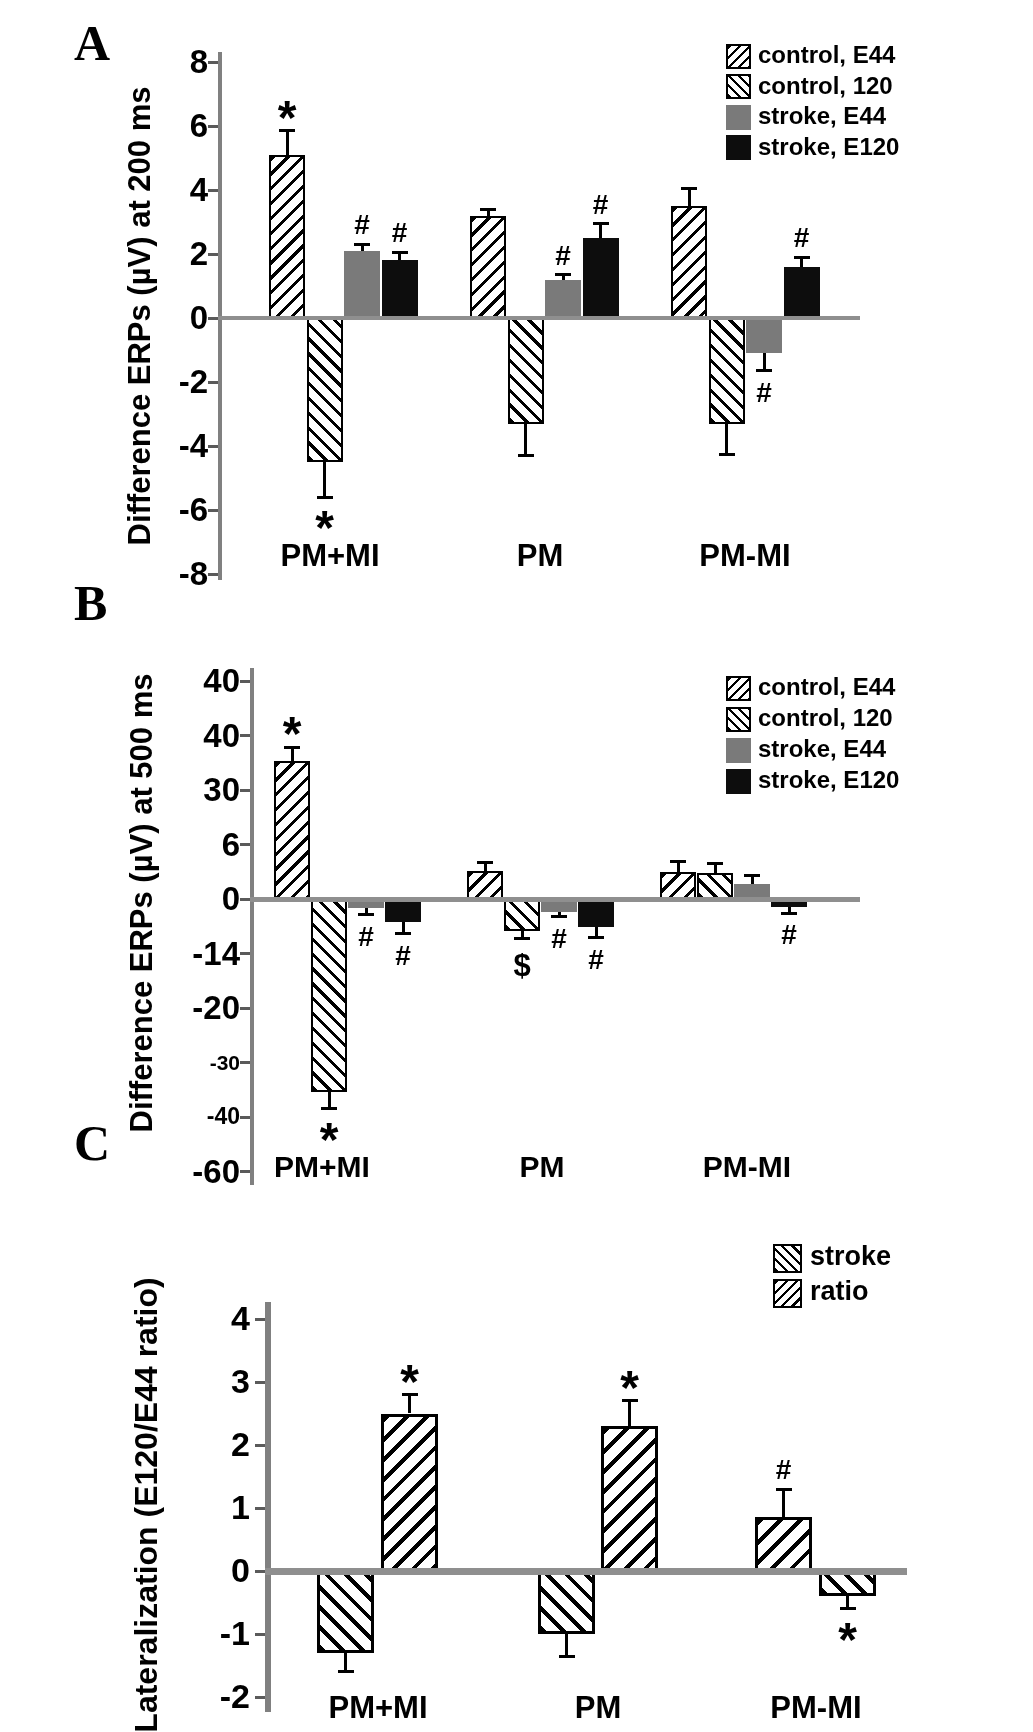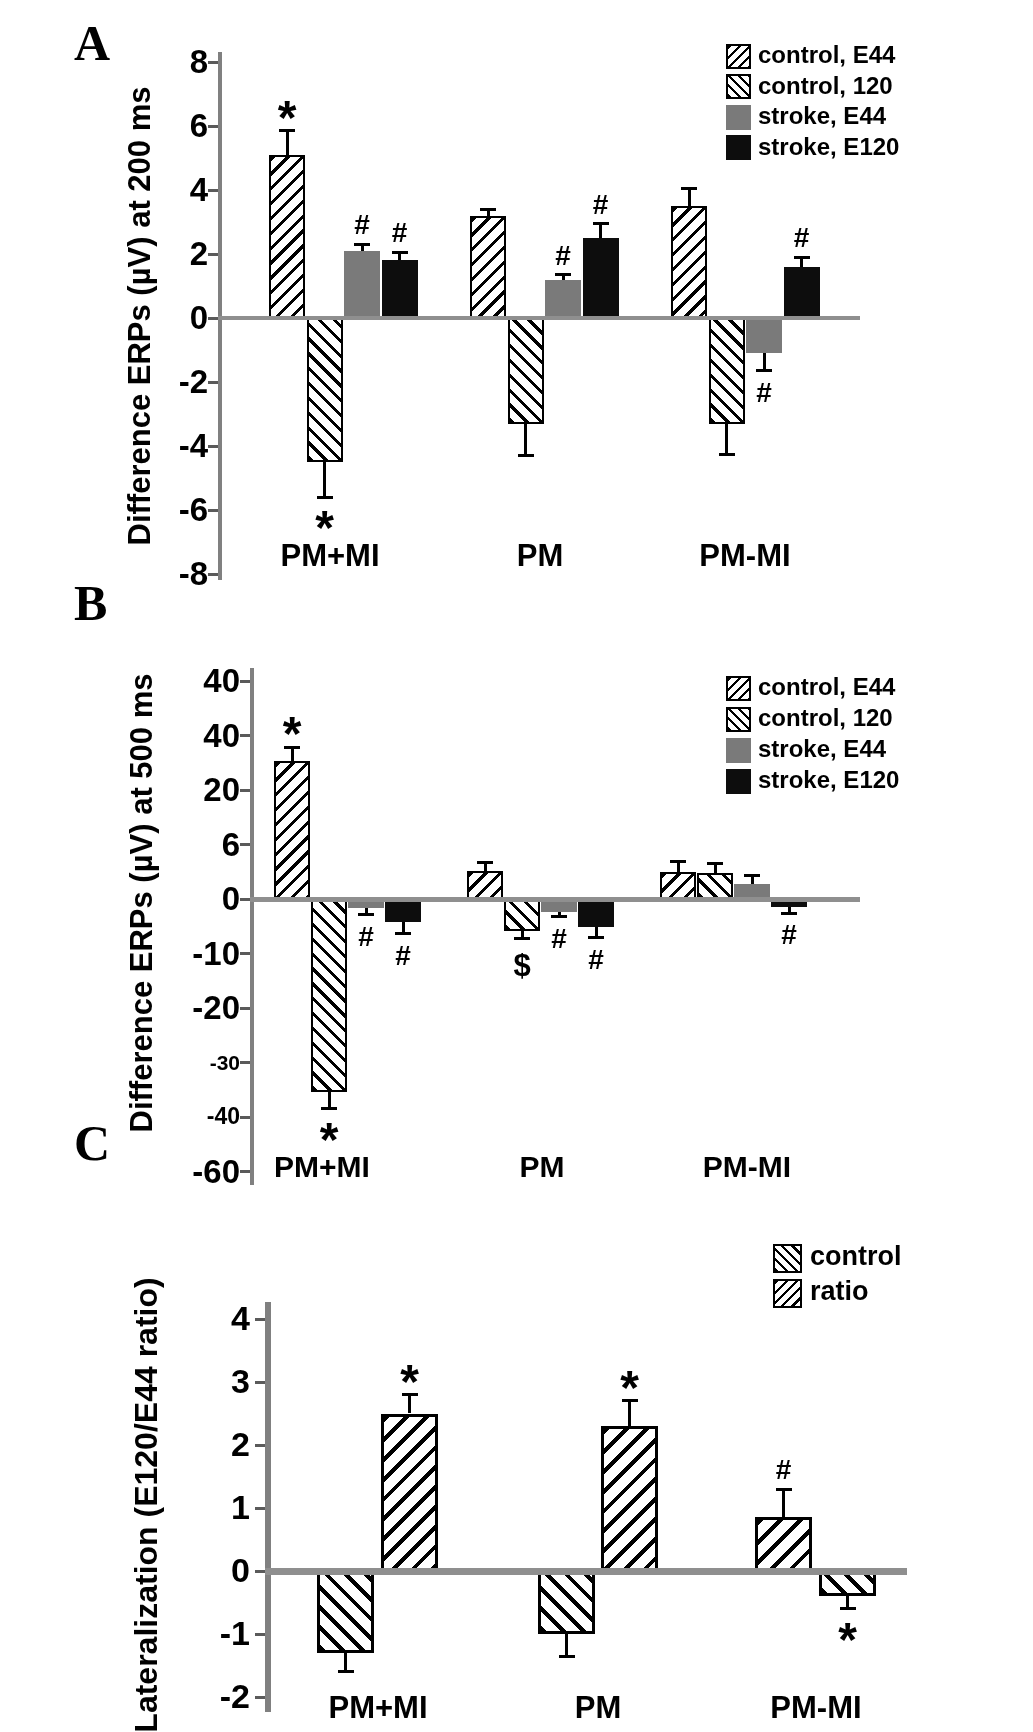--- a/index.html
+++ b/index.html
@@ -131,27 +131,27 @@
   <section class="panel p-small">
     <div class="panel-letter" style="left: 74px; top: 574px; font-size: 50px;">B</div>
     <div class="ylabel" style="left: 142px; top: 903px; font-size: 31px;">Difference ERPs (µV) at 500 ms</div>
     <div class="plot">
         <div class="axis-v" style="left: 250px; top: 668px; width: 4px; height: 517px;"></div>
         <div class="tick-nub" style="left: 240px; top: 679.5px; width: 10px; height: 3px;"></div>
         <div class="tick-label" style="left: 145px; top: 681px; width: 95px; font-size: 33px;">40</div>
         <div class="tick-nub" style="left: 240px; top: 734px; width: 10px; height: 3px;"></div>
         <div class="tick-label" style="left: 145px; top: 735.5px; width: 95px; font-size: 33px;">40</div>
         <div class="tick-nub" style="left: 240px; top: 788.5px; width: 10px; height: 3px;"></div>
-        <div class="tick-label" style="left: 145px; top: 790px; width: 95px; font-size: 33px;">20</div>
+        <div class="tick-label" style="left: 145px; top: 790px; width: 95px; font-size: 33px;">30</div>
         <div class="tick-nub" style="left: 240px; top: 843px; width: 10px; height: 3px;"></div>
         <div class="tick-label" style="left: 145px; top: 844.5px; width: 95px; font-size: 33px;">6</div>
         <div class="tick-nub" style="left: 240px; top: 897.5px; width: 10px; height: 3px;"></div>
         <div class="tick-label" style="left: 145px; top: 899px; width: 95px; font-size: 33px;">0</div>
         <div class="tick-nub" style="left: 240px; top: 952px; width: 10px; height: 3px;"></div>
-        <div class="tick-label" style="left: 145px; top: 953.5px; width: 95px; font-size: 33px;">-10</div>
+        <div class="tick-label" style="left: 145px; top: 953.5px; width: 95px; font-size: 33px;">-14</div>
         <div class="tick-nub" style="left: 240px; top: 1006.5px; width: 10px; height: 3px;"></div>
         <div class="tick-label" style="left: 145px; top: 1008px; width: 95px; font-size: 33px;">-20</div>
         <div class="tick-nub" style="left: 240px; top: 1061px; width: 10px; height: 3px;"></div>
         <div class="tick-label" style="left: 145px; top: 1062.5px; width: 95px; font-size: 21px;">-30</div>
         <div class="tick-nub" style="left: 240px; top: 1115.5px; width: 10px; height: 3px;"></div>
         <div class="tick-label" style="left: 145px; top: 1117px; width: 95px; font-size: 23px;">-40</div>
         <div class="tick-nub" style="left: 240px; top: 1170px; width: 10px; height: 3px;"></div>
         <div class="tick-label" style="left: 145px; top: 1171.5px; width: 95px; font-size: 33px;">-60</div>
         <div class="bar hatch-fwd" style="left: 274px; width: 36px; top: 761.115px; height: 137.885px;"></div>
         <div class="err-stem" style="left: 290.5px; top: 747.49px; height: 13.625px;"></div>
@@ -251,19 +251,19 @@
         <div class="marker mk-hash" style="left: 783.5px; top: 1470.1px;">#</div>
         <div class="bar hatch-back" style="left: 819px; width: 57px; top: 1571px; height: 25.2px;"></div>
         <div class="err-stem" style="left: 846px; top: 1596.2px; height: 12.6px;"></div>
         <div class="err-cap" style="left: 839.5px; top: 1607.3px; width: 16px;"></div>
         <div class="marker mk-star" style="left: 847.5px; top: 1639.8px;">*</div>
         <div class="zero-line" style="left: 265px; top: 1567.5px; width: 642px; height: 7px;"></div>
         <div class="x-label" style="left: 378px; top: 1692px; font-size: 31px;">PM+MI</div>
         <div class="x-label" style="left: 598px; top: 1692px; font-size: 31px;">PM</div>
         <div class="x-label" style="left: 816px; top: 1692px; font-size: 31px;">PM-MI</div>
         <div class="legend-sw hatch-back" style="left: 773px; top: 1243.5px; width: 29px; height: 29px;"></div>
-        <div class="legend-label" style="left: 810px; top: 1258px; font-size: 27px;">control</div>
+        <div class="legend-label" style="left: 810px; top: 1258px; font-size: 27px;">stroke</div>
         <div class="legend-sw hatch-fwd" style="left: 773px; top: 1278.5px; width: 29px; height: 29px;"></div>
         <div class="legend-label" style="left: 810px; top: 1293px; font-size: 27px;">ratio</div>
       </div>
   </section>
 
 </div>
 
 </body></html>

